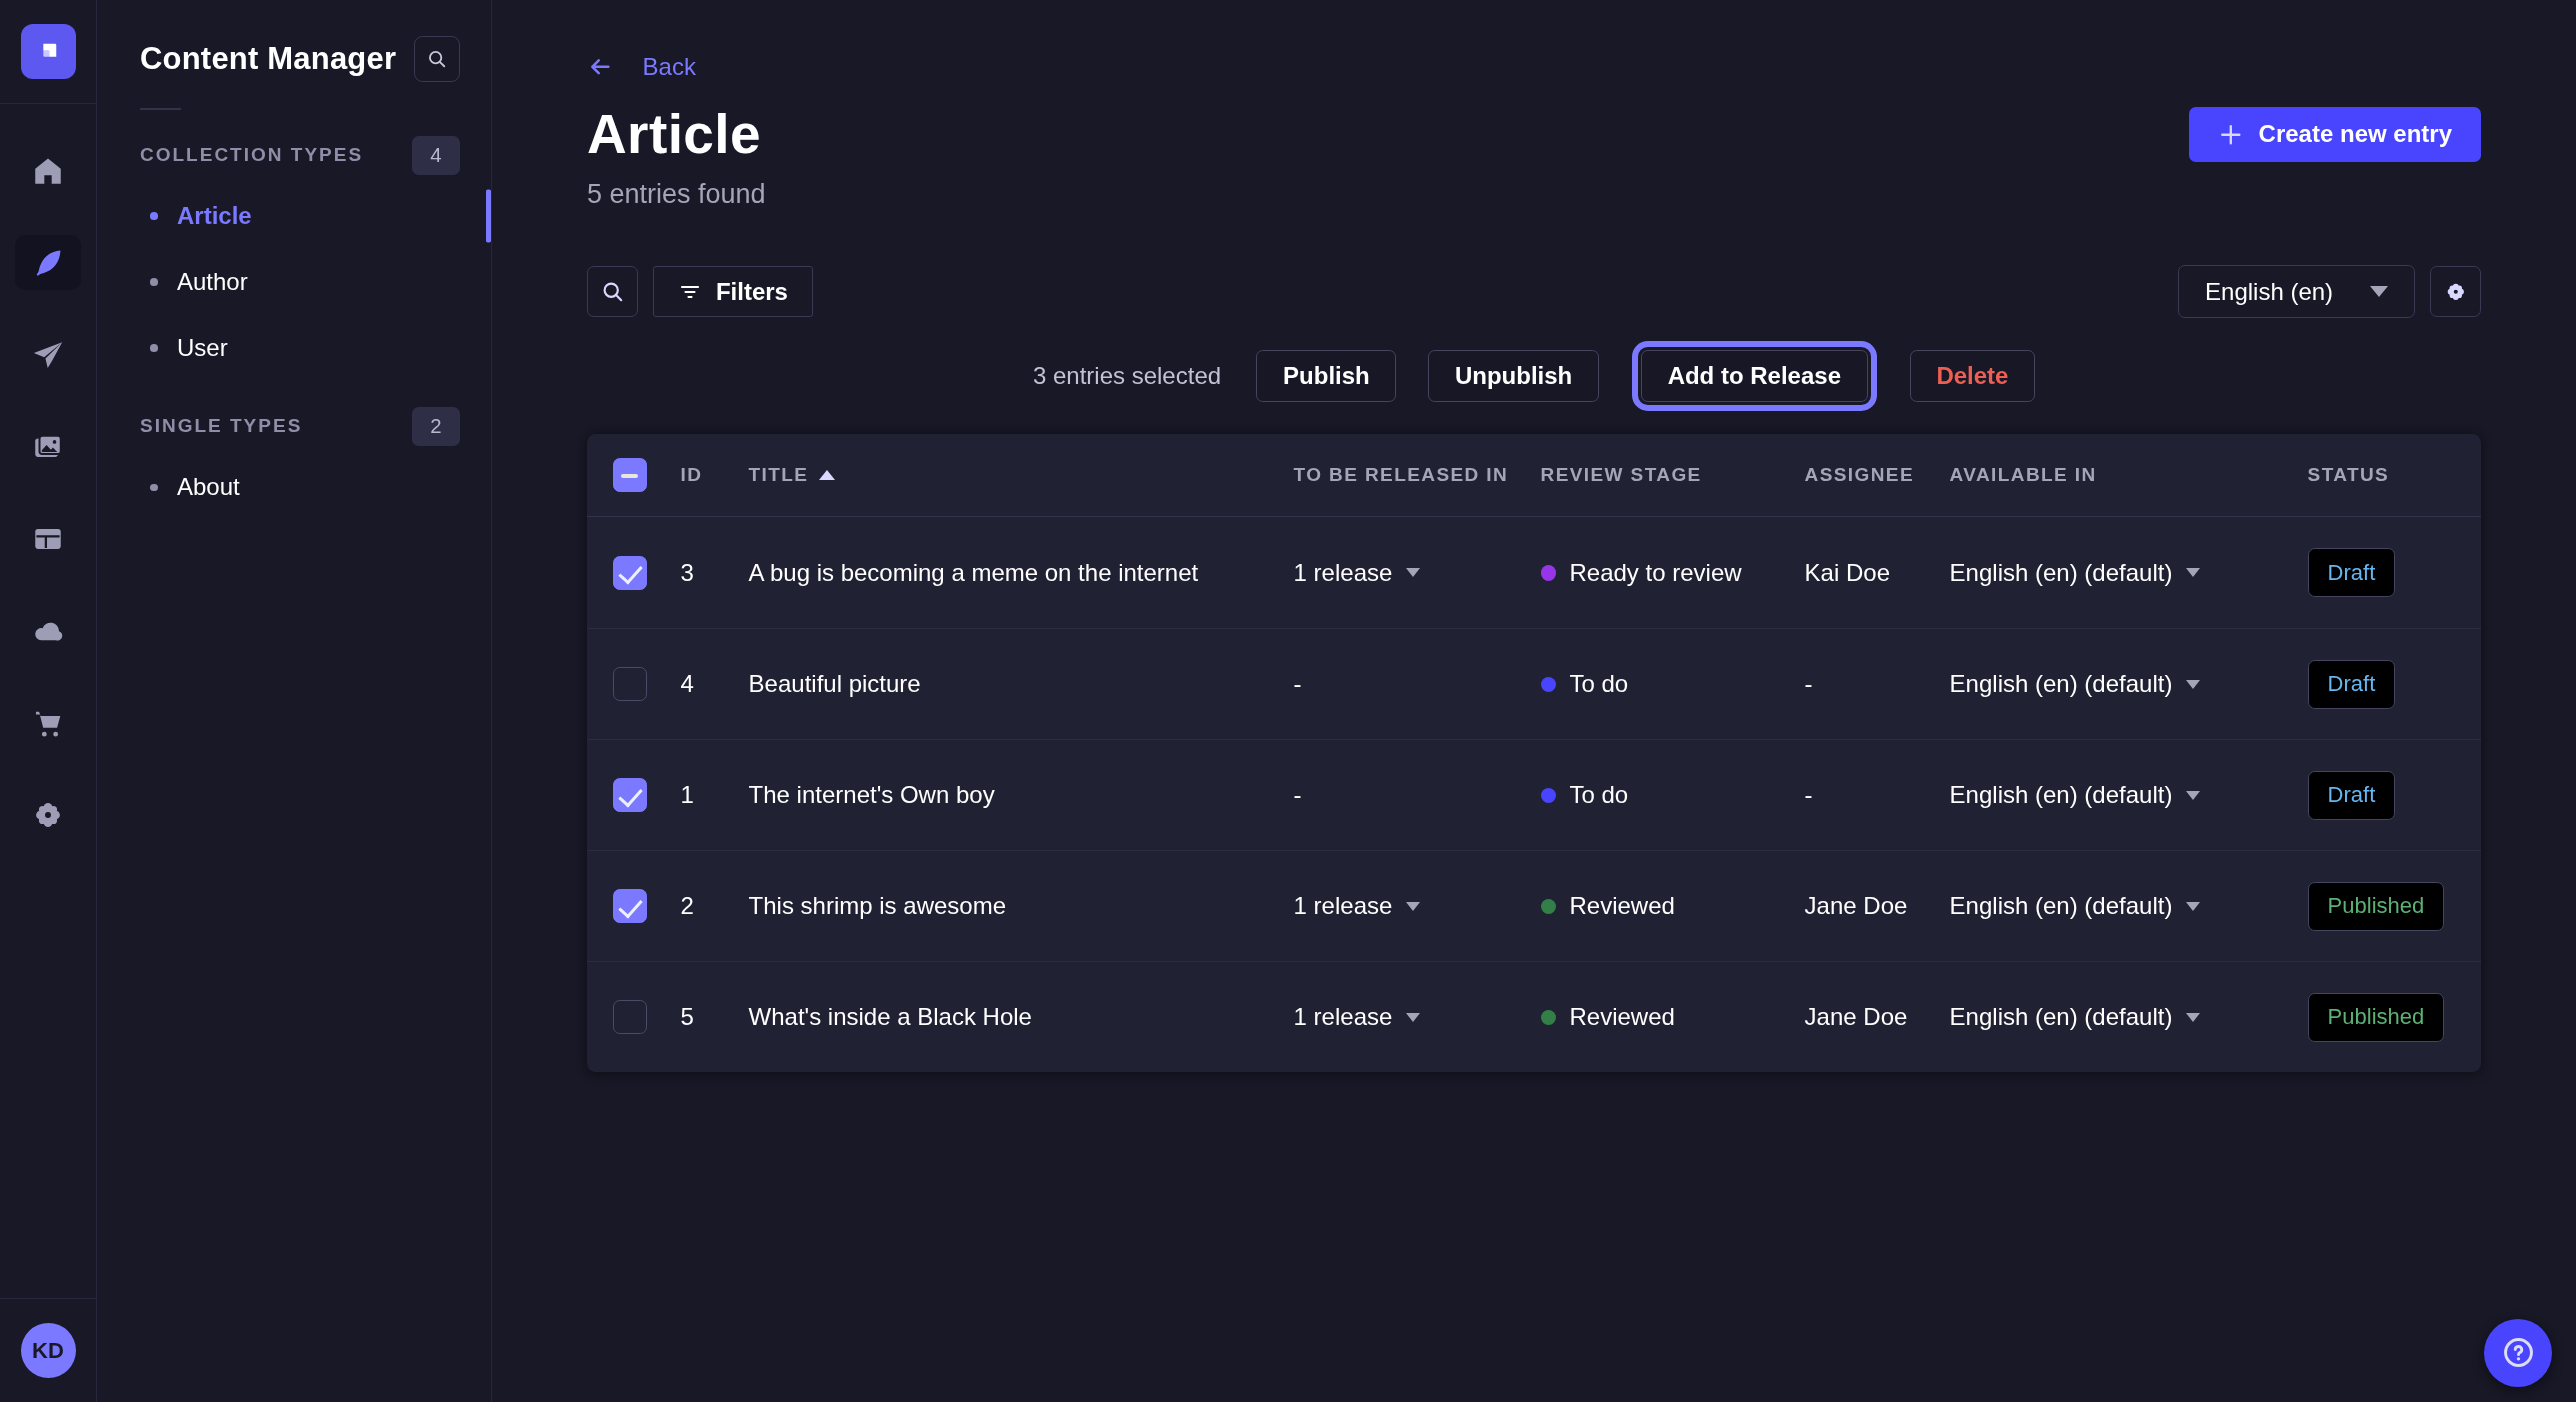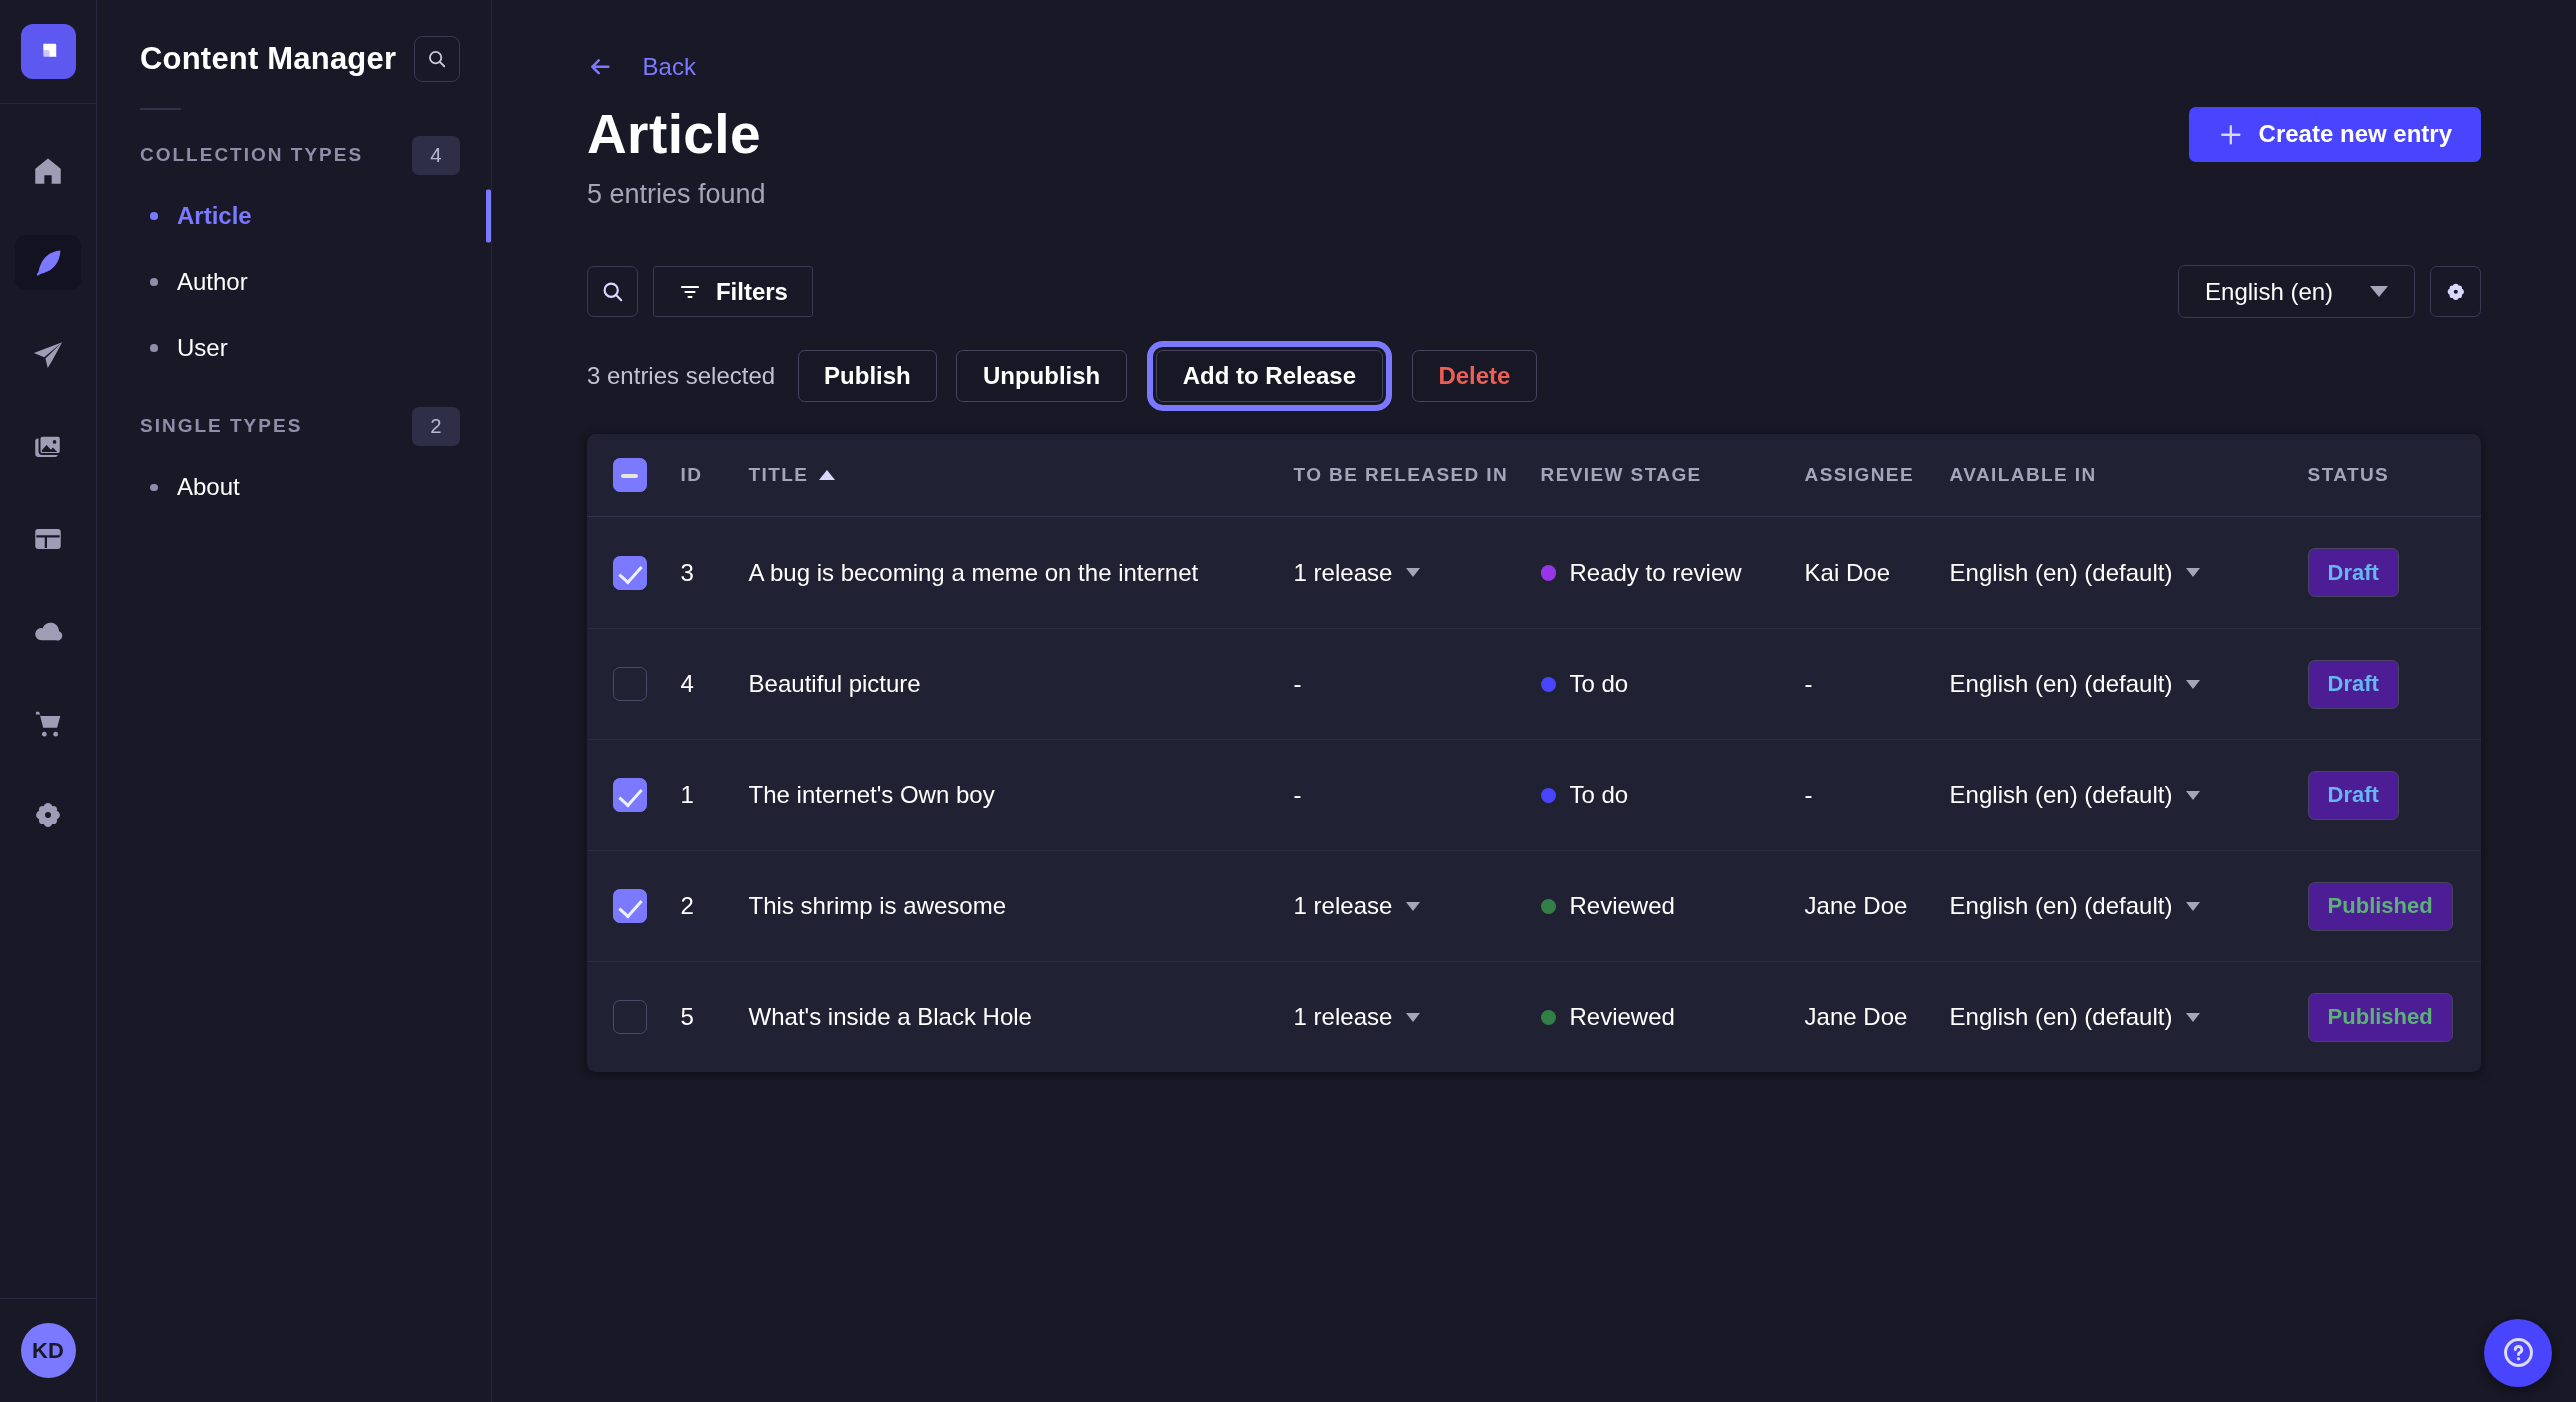--- a/index.html
+++ b/index.html
@@ -49,41 +49,41 @@
 
   .toolbar-row { display:flex; align-items:center; justify-content:space-between; margin-top:55px; }
   .toolbar-left, .toolbar-right { display:flex; align-items:center; gap:15.3px; }
   .icon-btn { width:51px; height:51px; border:1.7px solid #3a3a55; background:transparent; border-radius:6.8px; color:#d9d8ff; display:flex; align-items:center; justify-content:center; cursor:pointer; }
   .icon-btn svg { width:25.6px; height:25.6px; }
   .btn-outline { display:flex; align-items:center; gap:13.6px; height:51px; padding:0 24px; border:1.7px solid #3a3a55; background:transparent; border-radius:3px; color:#fff; font-size:24px; font-weight:600; font-family:inherit; cursor:pointer; }
   .select { display:flex; align-items:center; gap:37px; height:53px; padding:0 25.6px; border:1.7px solid #3a3a55; border-radius:6.8px; font-size:24px; color:#fff; cursor:pointer; background:transparent; }
   .caret { width:0; height:0; border-left:9.4px solid transparent; border-right:9.4px solid transparent; border-top:11px solid #a5a5ba; }
   .caret.sm { border-left-width:7.7px; border-right-width:7.7px; border-top-width:9.4px; }
 
-  .selection-row { display:flex; align-items:center; gap:19px; margin-top:32px; }
+  .selection-row { display:flex; align-items:center; gap:32px; margin-top:32px;justify-content:center; }
   .selection-text { font-size:24px; color:#c2c2d4; margin-right:3.4px; }
   .btn-ghost { height:52px; padding:0 25.6px; border:1.7px solid #45455f; background:rgba(24,24,38,.3); border-radius:6.8px; color:#fff; font-size:24px; font-weight:600; font-family:inherit; cursor:pointer; }
   .btn-ghost.focus-ring { outline:6px solid #7b79ff; outline-offset:3.4px; margin:0 10.2px; }
   .btn-ghost.danger { color:#ee5e52; }
 
   
   .table-card { margin-top:32px; background:#212134; border-radius:8.5px; box-shadow:0 1.7px 10.2px rgba(4,4,12,.45); overflow:hidden; }
   .trow { display:grid; grid-template-columns:68px 68px 545px 247px 264px 145px 358px 1fr; align-items:center; padding-left:25.6px; }
   .trow.head { height:83px; border-bottom:1.7px solid #32324d; }
   .trow.body { height:111px; cursor:pointer; }
   .trow.body + .trow.body { border-top:1.7px solid #2b2b42; }
   .th { font-size:19px; font-weight:700; letter-spacing:1.4px; color:#a5a5ba; display:flex; align-items:center; gap:10.2px; }
   .td { font-size:24px; color:#fff; display:flex; align-items:center; gap:13.6px; }
   .sort-asc { width:0; height:0; border-left:8.5px solid transparent; border-right:8.5px solid transparent; border-bottom:10.2px solid #d9d8ff; }
   .checkbox { width:34px; height:34px; border-radius:6.8px; border:1.7px solid #4a4a6a; background:transparent; position:relative; cursor:pointer; flex:none; }
   .checkbox.checked, .checkbox.indeterminate { background:#7b79ff; border-color:#7b79ff; }
   .checkbox.checked::after { content:""; position:absolute; left:10.2px; top:4.3px; width:10.2px; height:19px; border:solid #eef0ff; border-width:0 3.4px 3.4px 0; transform:rotate(42deg); }
   .checkbox.indeterminate::after { content:""; position:absolute; left:7.7px; top:14.5px; width:17px; height:4.3px; border-radius:2.6px; background:#e8e8d8; }
   .dot { width:15.3px; height:15.3px; border-radius:50%; flex:none; }
-  .status-badge { display:inline-flex; align-items:center; height:49px; padding:12px 19px; border:1.7px solid #45455f; background:#4c1d95; border-radius:6.8px; font-size:22px; font-weight:700; }
+  .status-badge { display:inline-flex; align-items:center; height:49px; padding:12px 19px; border:1.7px solid #45455f; background:#000000; border-radius:6.8px; font-size:22px; font-weight:400; }
   .caret.row { display:none; }
   .caret.row.visible { display:block; }
 
   
   .help-fab { position:absolute; right:24px; bottom:15.3px; width:68px; height:68px; border-radius:50%; background:#4945ff; border:none; display:flex; align-items:center; justify-content:center; cursor:pointer; box-shadow:0 3.4px 12px rgba(0,0,0,.4); }
   .help-fab svg { width:37px; height:37px; }
 </style>
 </head>
 <body>
 

